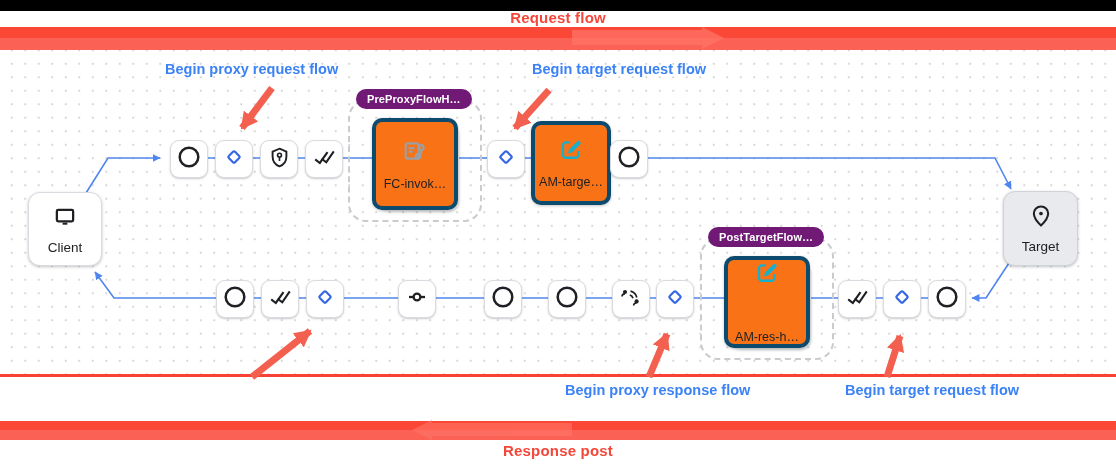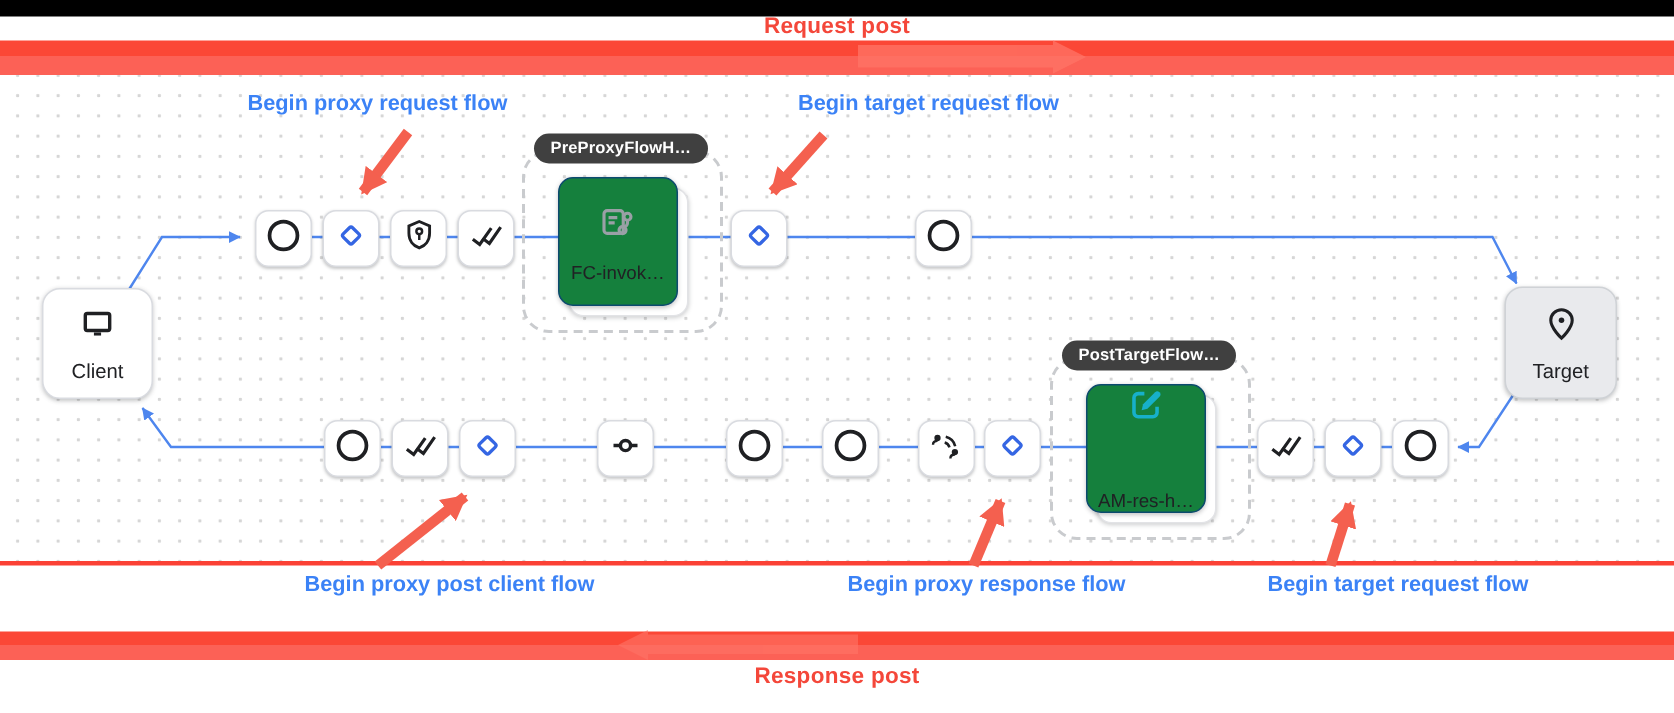--- a/index.html
+++ b/index.html
@@ -23,41 +23,41 @@
   .canvas{position:absolute;left:0;top:50px;width:1116px;height:324px;background:#fff;
     background-image:radial-gradient(circle,#d6d6d6 1.15px,transparent 1.3px);
     background-size:13.5px 13.5px;background-position:5px 7px;}
   
   .step{position:absolute;width:36px;height:36px;background:#fff;border:1px solid #d9dbe0;border-radius:9px;
     box-shadow:0 1px 2px rgba(60,64,67,.28);display:flex;align-items:center;justify-content:center;z-index:3;}
   .endpoint{position:absolute;background:#fff;border:1px solid #d9dbe0;border-radius:12px;
     box-shadow:0 1px 3px rgba(60,64,67,.3);display:flex;flex-direction:column;align-items:center;
     justify-content:center;gap:6px;z-index:3;}
   .endpoint .ep-label{font-size:13.5px;color:#202124;}
-  .card{position:absolute;background:#15803d;border:1px solid #0c4a6e;border-radius:10px;
+  .card{position:absolute;background:#f97316;border:4px solid #0c4a6e;border-radius:10px;
     box-shadow:0 1px 3px rgba(60,64,67,.3);display:flex;flex-direction:column;align-items:center;
     justify-content:center;gap:8px;z-index:3;}
   .card .card-label{font-size:12.5px;color:#202124;white-space:nowrap;}
   .stack-shadow{position:absolute;background:#fff;border:1px solid #e2e3e6;border-radius:10px;
     box-shadow:0 1px 3px rgba(60,64,67,.25);z-index:2;}
   .hook-group{position:absolute;border:2px dashed #c9cbce;border-radius:18px;z-index:1;}
-  .hook-badge{position:absolute;background:#404040;color:#fff;font-weight:bold;font-size:11px;
+  .hook-badge{position:absolute;background:#701a75;color:#fff;font-weight:bold;font-size:11px;
     padding:4px 11px;border-radius:12px;z-index:4;white-space:nowrap;letter-spacing:.1px;}
   
   .callout{position:absolute;font-weight:bold;font-size:14.5px;color:#3b82f6;white-space:nowrap;z-index:6;}
   svg.overlay{position:absolute;left:0;top:0;z-index:1;pointer-events:none;}
   svg.overlay-red{z-index:5;}
 </style>
 </head>
 <body>
 
 <div id="stage">
 
   <div class="black-bar"></div>
-  <div class="banner-label" style="top:9px;">Request post</div>
+  <div class="banner-label" style="top:9px;">Request flow</div>
   <div class="red-bar" style="top:27px;height:23px;">
     <div class="bar-arrow-right"></div>
   </div>
 
   <div class="canvas"></div>
 
   <svg class="overlay" width="1116" height="475">
     <defs>
       <marker id="ab" markerUnits="userSpaceOnUse" markerWidth="10" markerHeight="10" refX="7.5" refY="4" orient="auto">
         <path d="M0,0 L8,4 L0,8 z" fill="#4e86ee"></path>
@@ -138,20 +138,29 @@
   </div>
 
   <div class="step" style="left:487px;top:140px;">
     <span>
       <svg width="22" height="22" viewBox="0 0 24 24">
           <rect x="7.2" y="7.2" width="9.6" height="9.6" rx="1.6" fill="none" stroke="#3566e3" stroke-width="2.4" transform="rotate(45 12 12)"></rect>
         </svg>
     </span>
   </div>
 
+  <div class="card" style="left:531px;top:121px;width:72px;height:76px;">
+    <span>
+      <svg width="26" height="26" viewBox="0 0 24 24">
+        <path d="M11 5 H7.2 A2.6 2.6 0 0 0 4.6 7.6 v9 A2.6 2.6 0 0 0 7.2 19.2 h9 a2.6 2.6 0 0 0 2.6 -2.6 V13" fill="none" stroke="#17b0ca" stroke-width="2.2"></path>
+        <path d="M10.2 11.6 L17.6 4.2 a1.9 1.9 0 0 1 2.7 2.7 L12.9 14.3 l-3.6 0.9 z" fill="#17b0ca"></path>
+      </svg>
+    </span>
+    <span class="card-label">AM-targe…</span>
+  </div>
 
   <div class="step" style="left:610px;top:140px;">
     <span>
       <svg width="24" height="24" viewBox="0 0 24 24">
           <circle cx="12" cy="12" r="9.3" fill="none" stroke="#1f2023" stroke-width="2.5"></circle>
         </svg>
     </span>
   </div>
 
   <div class="step" style="left:216px;top:280px;">
@@ -262,21 +271,20 @@
     </defs>
     <path d="M272 88 L242 128" stroke="#f4604f" stroke-width="7" fill="none" marker-end="url(#ar)"></path>
     <path d="M549 90 L515 128" stroke="#f4604f" stroke-width="7" fill="none" marker-end="url(#ar)"></path>
     <path d="M252 377 L310 331" stroke="#f4604f" stroke-width="7" fill="none" marker-end="url(#ar)"></path>
     <path d="M649 377 L667 334" stroke="#f4604f" stroke-width="7" fill="none" marker-end="url(#ar)"></path>
     <path d="M887 377 L900 336" stroke="#f4604f" stroke-width="7" fill="none" marker-end="url(#ar)"></path>
   </svg>
 
   <div class="callout" style="left:165px;top:61px;">Begin proxy request flow</div>
   <div class="callout" style="left:512px;top:61px;margin-left:20px;">Begin target request flow</div>
-  <div class="callout" style="left:203px;top:382px;">Begin proxy post client flow</div>
   <div class="callout" style="left:565px;top:382px;">Begin proxy response flow</div>
   <div class="callout" style="left:845px;top:382px;">Begin target request flow</div>
 
   <div class="thin-red-line"></div>
   <div class="red-bar" style="top:421px;height:19px;">
     <div class="bar-arrow-left"></div>
   </div>
   <div class="banner-label" style="top:442px;">Response post</div>
 
 </div>

